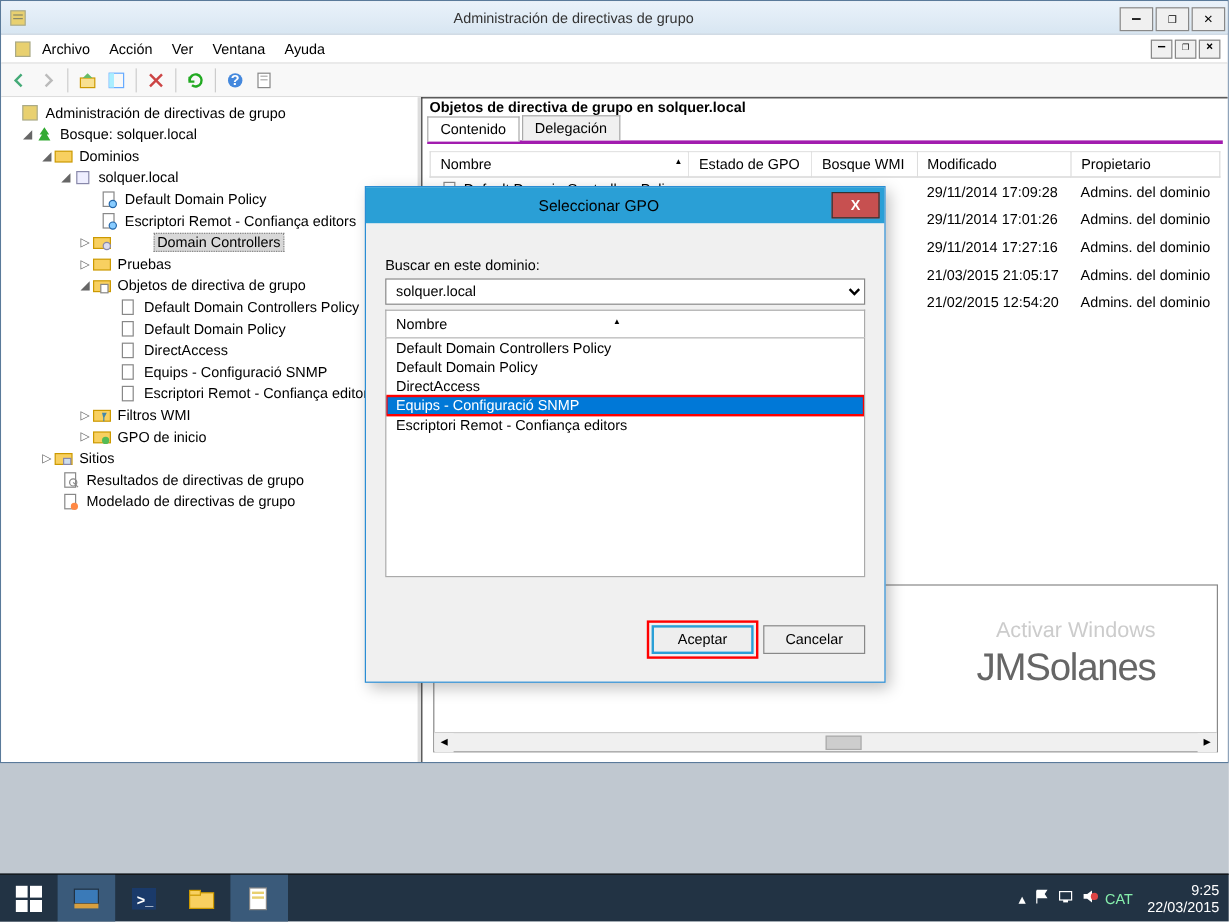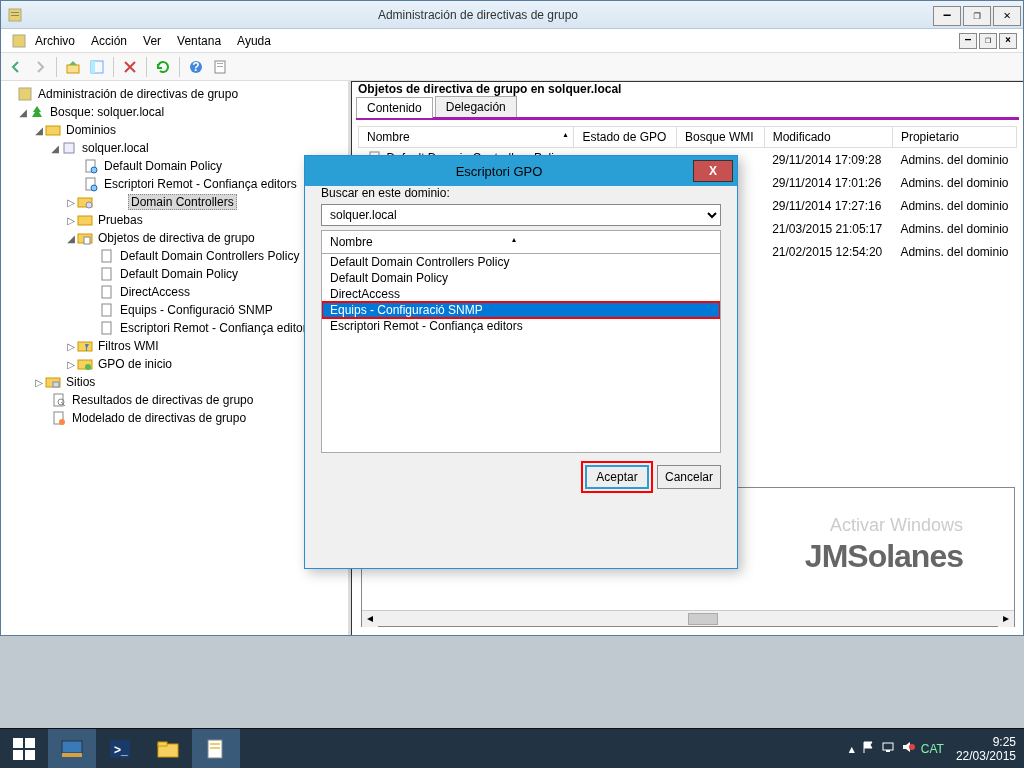--- a/index.html
+++ b/index.html
@@ -41,39 +41,39 @@
 table.gpo th { text-align: left; padding: 3px 8px; border: 1px solid #ddd; background: #fff; font-weight: normal; position: relative; }
 table.gpo th .sort { position: absolute; right: 6px; top: 3px; font-size: 8px; }
 table.gpo td { padding: 2px 8px; white-space: nowrap; }
 
 .bottom-white { position: absolute; left: 360px; right: 8px; bottom: 8px; height: 140px; background: #fff; border: 1px solid #888; }
 .scrollbar-h { position: absolute; bottom: 0; left: 0; right: 0; height: 16px; background: #f0f0f0; border-top: 1px solid #ccc; }
 .scrollbar-h .thumb { position: absolute; left: 50%; top: 2px; width: 30px; height: 12px; background: #cdcdcd; border: 1px solid #aaa; }
 .scrollbar-h .arr { position: absolute; top: 0; width: 16px; height: 16px; background: #f0f0f0; text-align: center; line-height: 14px; }
 .scrollbar-h .arr.l { left: 0; } .scrollbar-h .arr.r { right: 0; }
 
-.watermark { position: absolute; right: 60px; bottom: 60px; font-size: 32px; color: #666; font-weight: bold; letter-spacing: -1px; }
+.watermark { position: absolute; right: 60px; bottom: 60px; font-size: 32px; color: #666; font-weight: normal; letter-spacing: -1px; }
 .activar { position: absolute; right: 60px; bottom: 99px; font-size: 18px; color: #ccc; }
 
 
 .modal { position: absolute; left: 304px; top: 155px; width: 434px; height: 414px; background: #f0f0f0; border: 1px solid #2a8dd4; box-shadow: 4px 4px 12px rgba(0,0,0,.25); }
 .modal-titlebar { height: 30px; background: #2a9fd6; display: flex; align-items: center; color: #000; }
 .modal-title { flex: 1; text-align: center; font-size: 13px; }
 .modal-close { width: 40px; height: 22px; background: #c75050; color: #fff; text-align: center; line-height: 20px; margin-right: 4px; border: 1px solid #333; font-weight: bold; }
-.modal-body { padding: 0 16px; }
+.modal-body { padding: 28px 16px; }
 .modal-body label { display: block; margin-bottom: 4px; }
 .modal-body select { width: 100%; height: 22px; border: 1px solid #888; background: #fff; padding: 0 4px; }
 .modal-body .list-header { background: #fff; border: 1px solid #aaa; border-bottom: none; padding: 4px 8px; margin-top: 4px; position: relative;}
 .modal-body .list-header .sort { position: absolute; left: 190px; top: 4px; font-size: 8px; }
 .modal-body .gpo-list { border: 1px solid #aaa; height: 200px; background: #fff; overflow: auto; }
 .modal-body .gpo-list .row { padding: 1px 8px; }
 .modal-body .gpo-list .row.sel { background: #0078d7; color: #fff; }
 .modal-body .gpo-list .row.hl { outline: 2px solid red; outline-offset: -1px;}
 .modal-buttons { display: flex; justify-content: flex-end; gap: 8px; padding: 12px 16px; }
-.modal-buttons button { width: 64px; height: 24px; border: 1px solid #888; background: #eee; }
+.modal-buttons button { width: 85px; height: 24px; border: 1px solid #888; background: #eee; }
 .modal-buttons button.primary { border: 2px solid #2a9fd6; outline: 2px solid red; outline-offset: 2px; }
 
 
 .taskbar { position: absolute; left: 0; bottom: 0; width: 1024px; height: 40px; background: #223344; display: flex; align-items: center; border-top: 1px solid #111; }
 .taskbar .start { width: 48px; height: 40px; background: #223344; display: flex; align-items: center; justify-content: center; }
 .taskbar .tbitem { width: 48px; height: 40px; display: flex; align-items: center; justify-content: center; }
 .taskbar .tbitem.active { background: #3a5a7a; }
 .taskbar .tray { margin-left: auto; display: flex; align-items: center; color: #fff; padding-right: 8px; gap: 6px; }
 .taskbar .clock { text-align: right; line-height: 14px; font-size: 11px; color: #fff; padding-left: 6px;}
 
@@ -402,21 +402,21 @@
         </div>
       </div>
       <div class="activar">Activar Windows</div>
       <div class="watermark">JMSolanes</div>
     </div>
   </div>
 </div>
 
 <div class="modal">
   <div class="modal-titlebar">
-    <div class="modal-title">Escriptori GPO</div>
+    <div class="modal-title">Seleccionar GPO</div>
     <div class="modal-close">X</div>
   </div>
   <div class="modal-body">
     <label>Buscar en este dominio:</label>
     <select>
       <option>solquer.local</option>
     </select>
     <div class="list-header"><span>Nombre</span><span class="sort">▴</span></div>
     <div class="gpo-list" id="modal-rows">
         <div class="row">Default Domain Controllers Policy</div>

